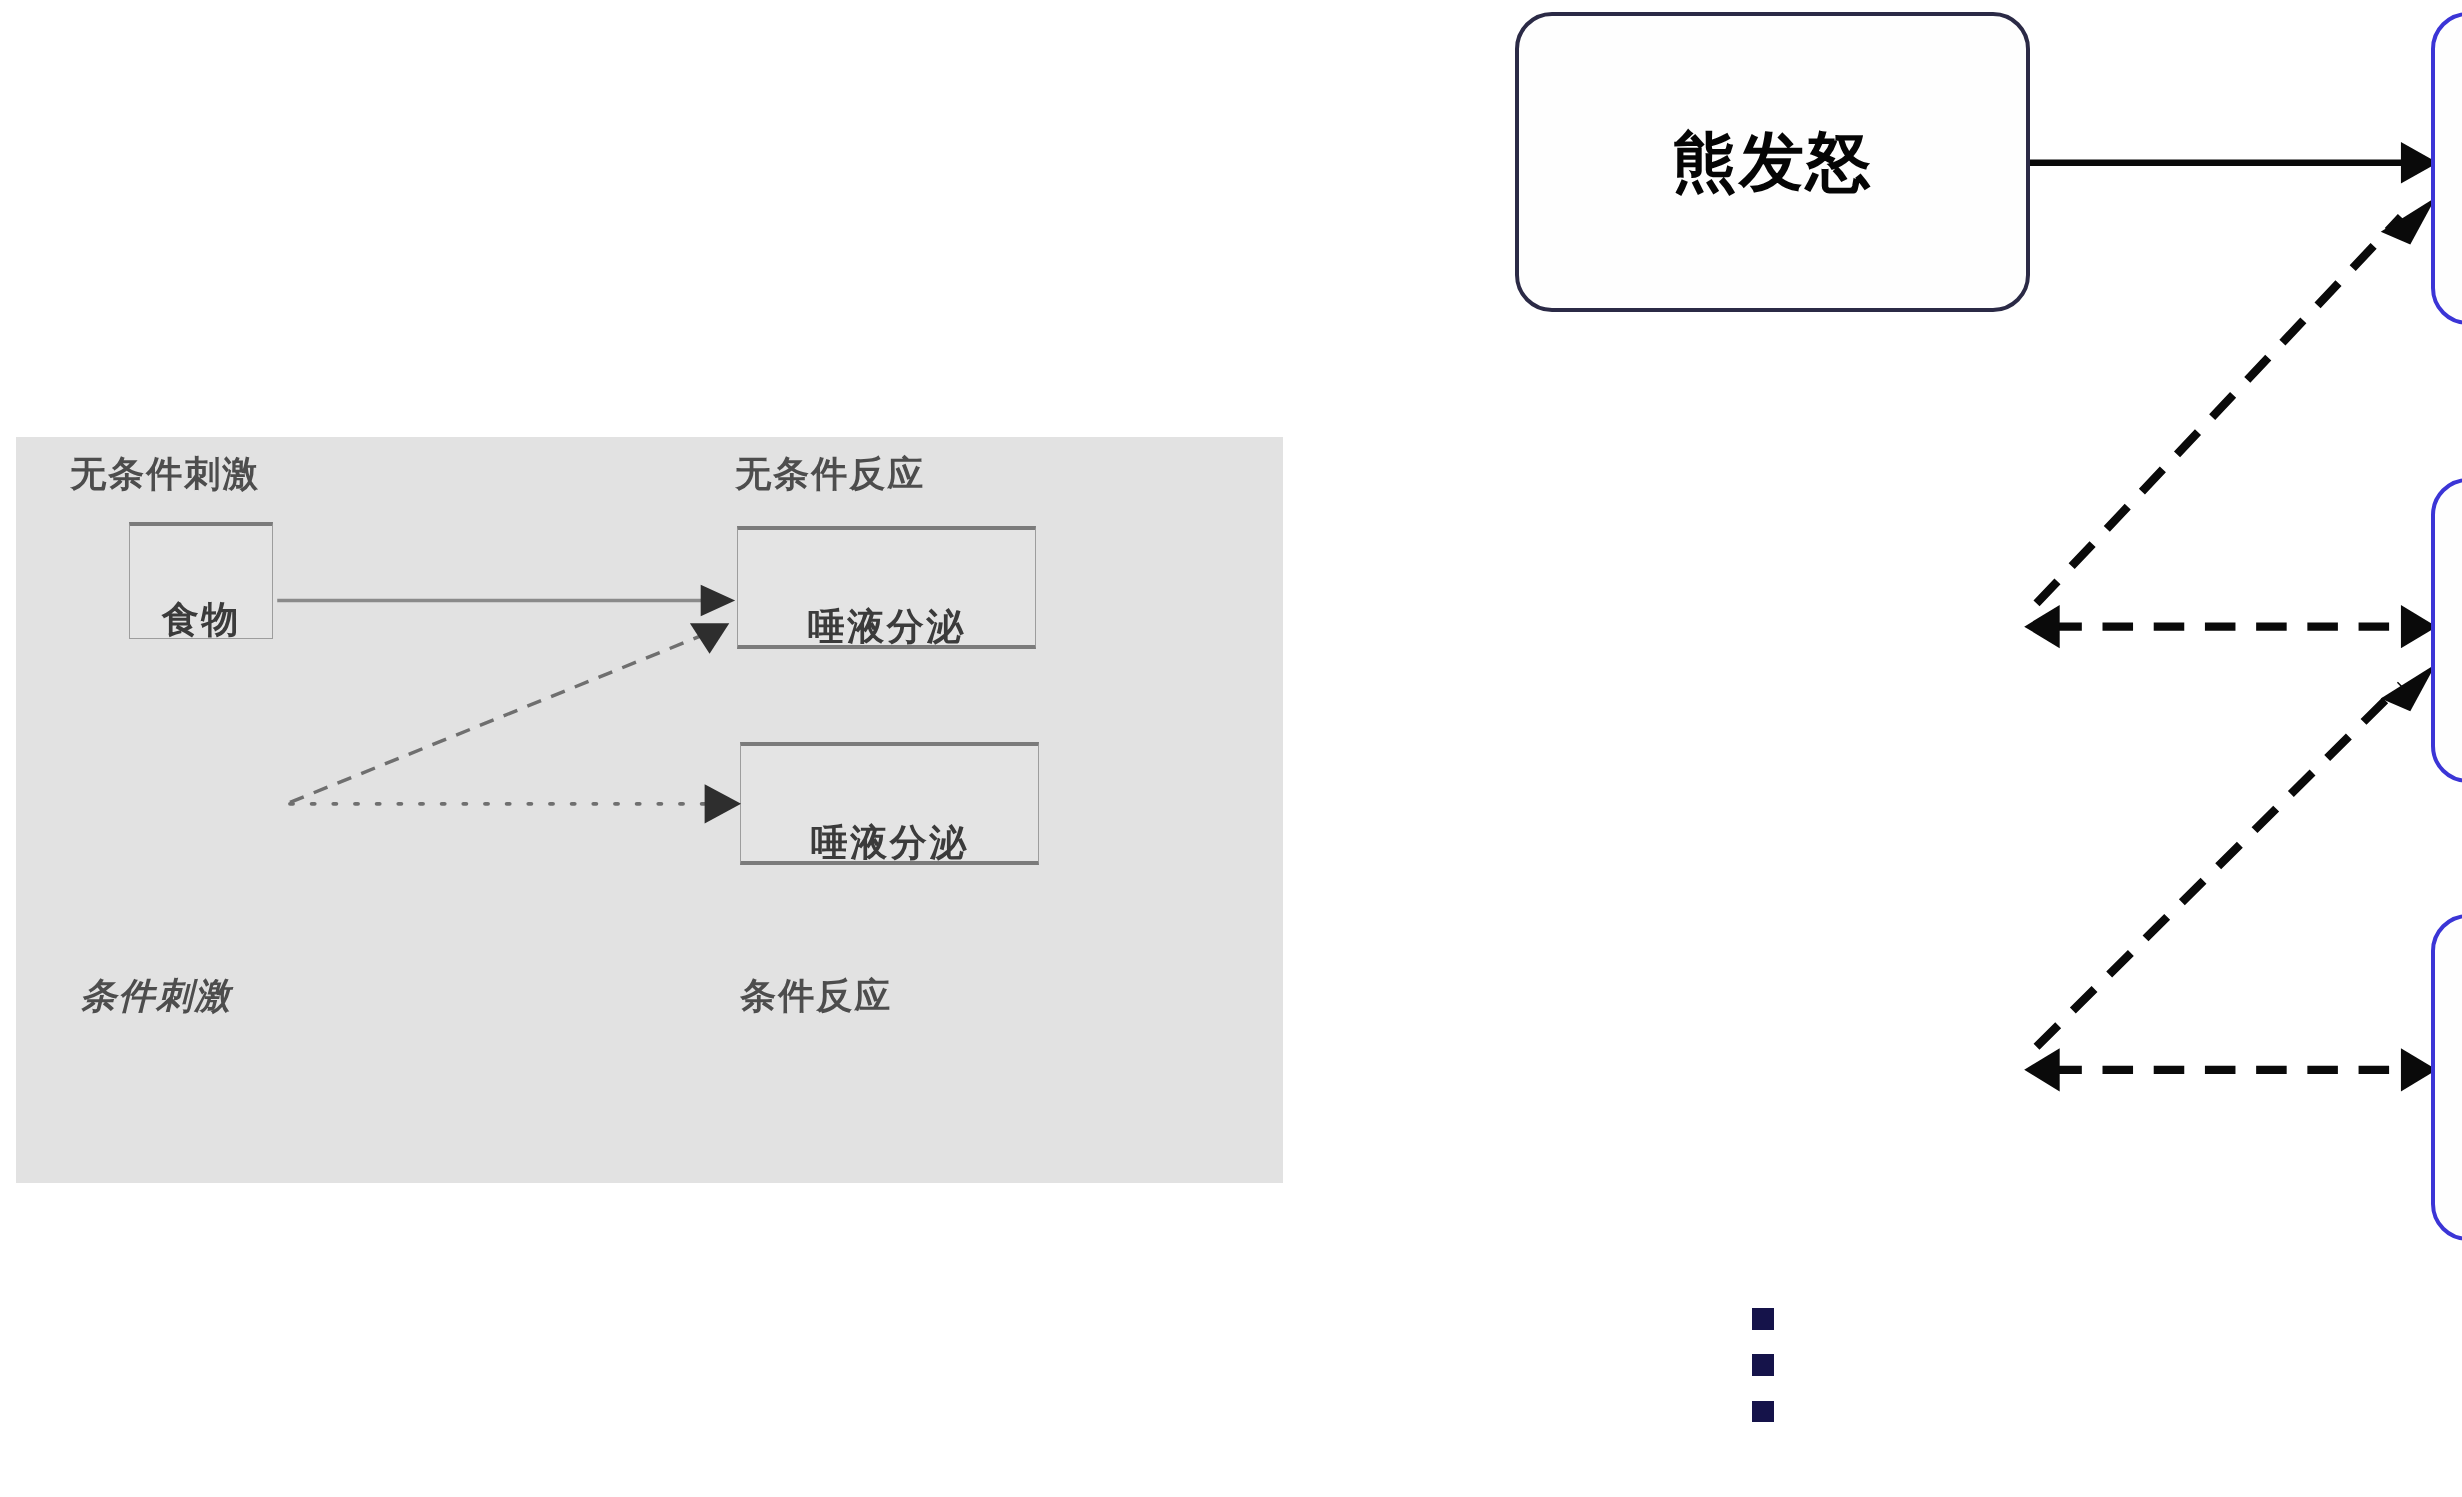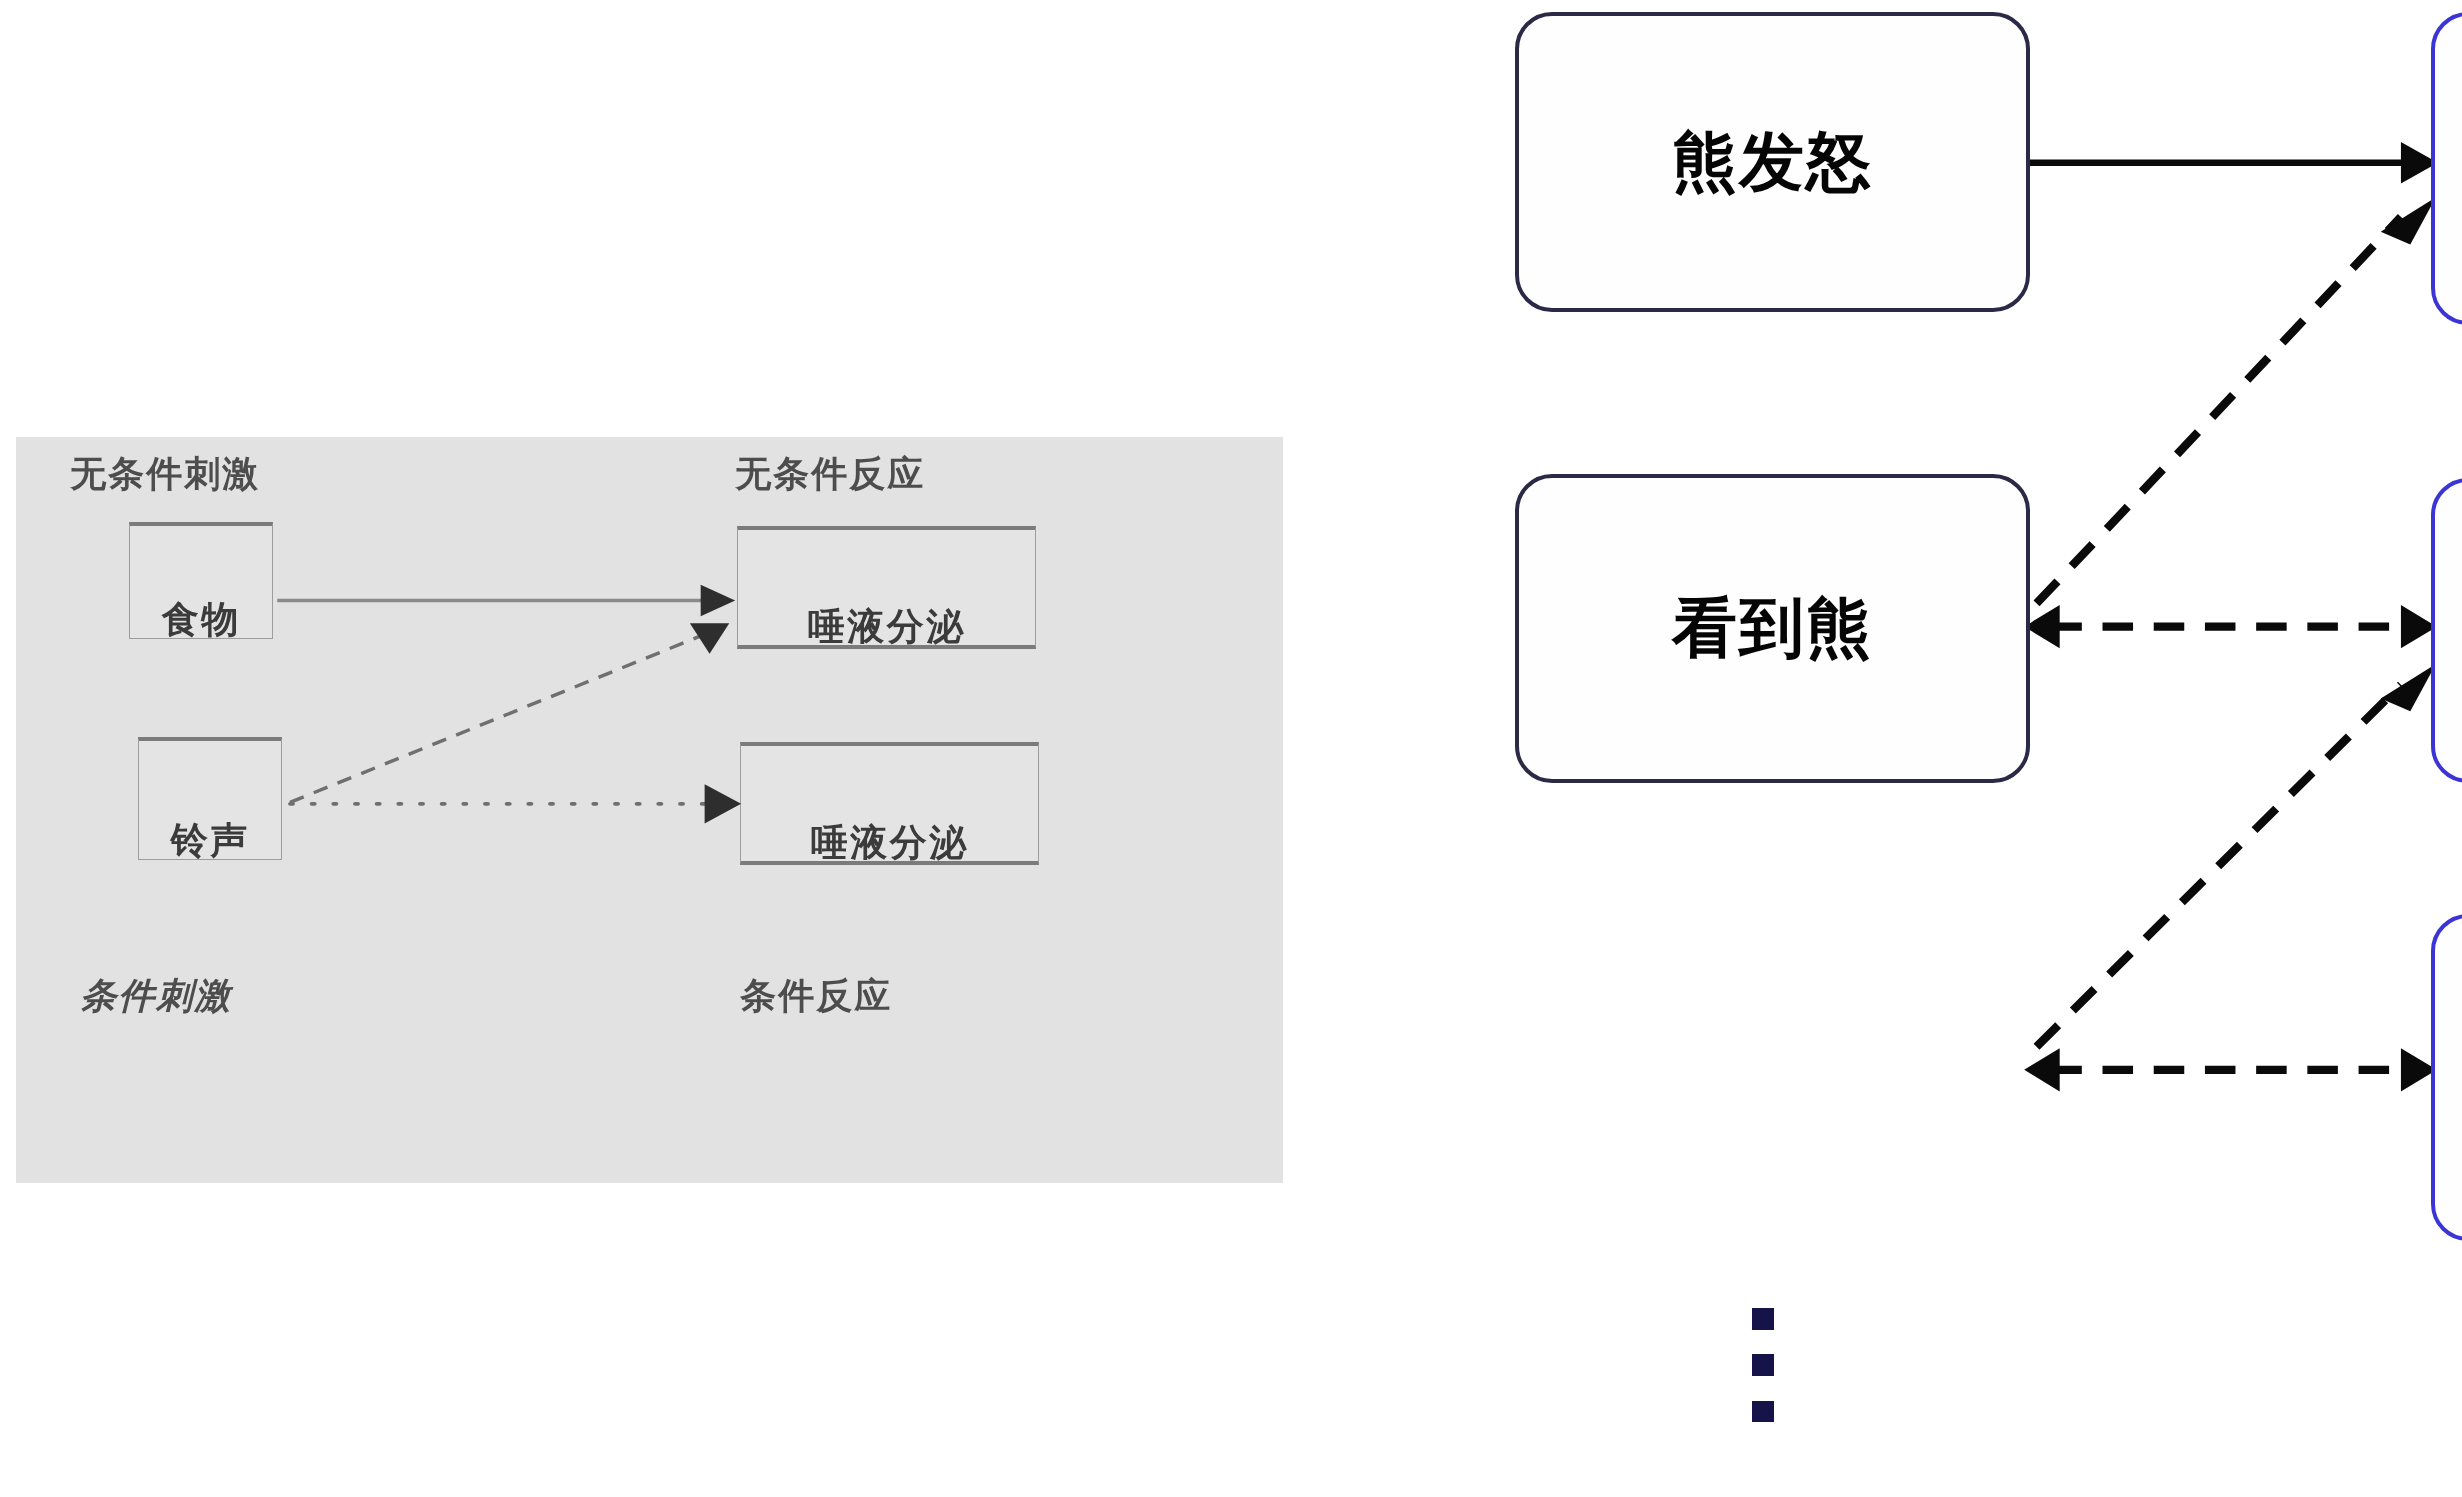--- a/index.html
+++ b/index.html
@@ -78,23 +78,20 @@
   <div id="pavlov-panel">
 
     <div class="pav-caption" id="cap-ucs">无条件刺激</div>
     <div class="pav-caption" id="cap-ucr">无条件反应</div>
     <div class="pav-caption" id="cap-cs">条件刺激</div>
     <div class="pav-caption" id="cap-cr">条件反应</div>
 
     <div class="pav-box" id="pav-food">
       <span>食物</span>
     </div>
-    <div class="pav-box" id="pav-bell">
-      <span>铃声</span>
-    </div>
     <div class="pav-box" id="pav-sal1">
       <span>唾液分泌</span>
     </div>
     <div class="pav-box" id="pav-sal2">
       <span>唾液分泌</span>
     </div>
 
     <svg id="pav-svg" viewBox="0 0 2572 1255">
 
       <line x1="530" y1="332" x2="1395" y2="332" stroke="#8a8a8a" stroke-width="7"></line>
@@ -149,23 +146,20 @@
                  C3420,1668 3318,1582 3135,1548
                  L3135,1790
                  C2860,1740 2690,1585 2690,1420
                  C2690,1262 2860,1198 3135,1175 Z" fill="url(#loopGrad)"></path>
       </g>
     </svg>
 
     <div class="node dark" id="n-bear-angry">
       <span class="cn">熊发怒</span>
     </div>
-    <div class="node dark" id="n-see-bear">
-      <span class="cn">看到熊</span>
-    </div>
 
     <div class="node blue" id="n-reward">
       
     </div>
     <div class="node blue" id="n-vsp">
       
     </div>
     <div class="node blue" id="n-vs">
       
     </div>

